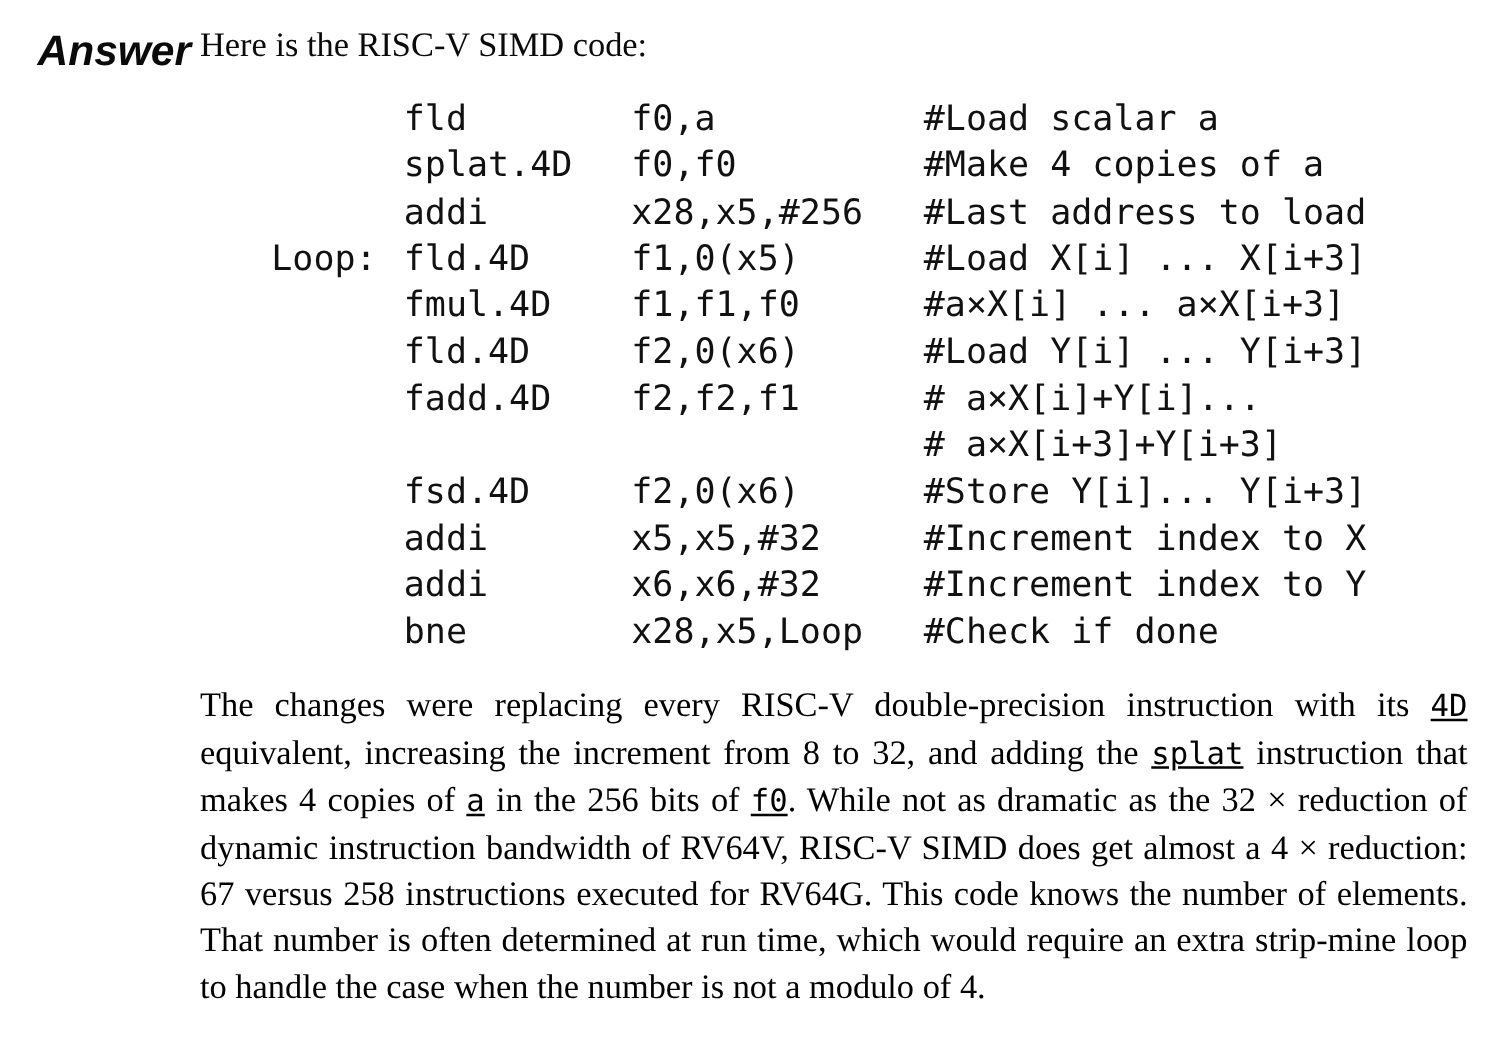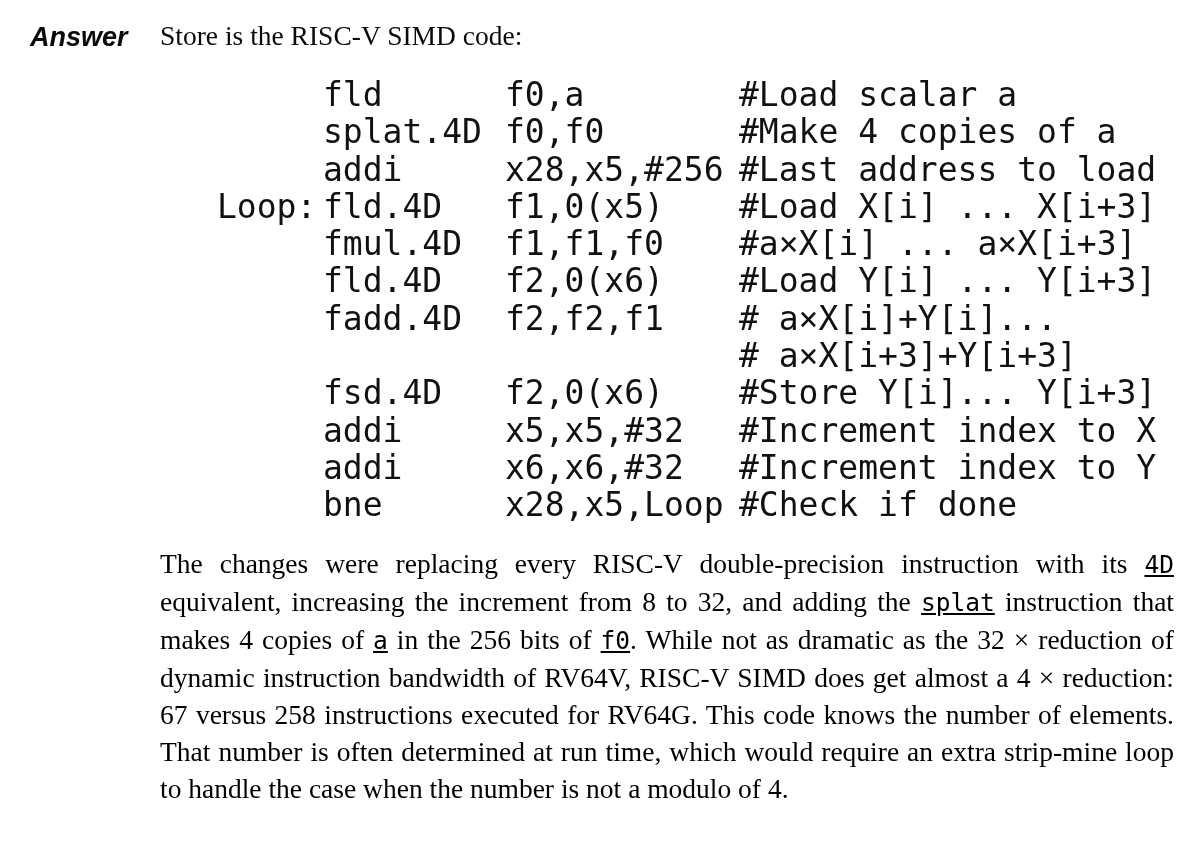--- a/index.html
+++ b/index.html
@@ -14,38 +14,38 @@
   }
   .page { position: absolute; inset: 0; background: #ffffff; }
 
   .answer-label {
     position: absolute;
     left: 30px;
     top: 22px;
     font-family: "Liberation Sans", sans-serif;
     font-weight: bold;
     font-style: italic;
-    font-size: 27px;
+    font-size: 34px;
     letter-spacing: 0px;
   }
   .intro {
     position: absolute;
     left: 160px;
     top: 20px;
     font-size: 27.5px;
   }
 
   .code-grid {
     position: absolute;
     left: 217px;
     top: 76px;
     display: grid;
     grid-template-columns: 106px 182px 234px auto;
     font-family: "DejaVu Sans Mono", monospace;
-    font-size: 33px;
+    font-size: 28px;
     line-height: 37.3px;
     white-space: pre;
     color: #111111;
   }
   .code-cell { white-space: pre; }
   .u {
     text-decoration-thickness: 2px;
     text-underline-offset: 5px;
     text-decoration-color: #333333;
   }
@@ -64,18 +64,18 @@
     font-family: "DejaVu Sans Mono", monospace;
     font-size: 24.5px;
     text-decoration: underline;
   }
 </style>
 </head>
 <body>
 
 <div class="page">
   <span class="answer-label">Answer</span>
-  <span class="intro">Store is the RISC-V SIMD code:</span>
+  <span class="intro">Here is the RISC-V SIMD code:</span>
 
   <div class="code-grid" id="code-grid"><div class="code-cell"></div><div class="code-cell"><span>fld</span></div><div class="code-cell"><span>f0,a</span></div><div class="code-cell"><span>#Load scalar a</span></div><div class="code-cell"></div><div class="code-cell"><span class="u">splat.4D</span></div><div class="code-cell"><span class="u">f0,f0</span></div><div class="code-cell"><span class="u">#Make 4 copies of a</span></div><div class="code-cell"></div><div class="code-cell"><span>addi</span></div><div class="code-cell"><span>x28,x5,</span><span class="u">#256</span></div><div class="code-cell"><span>#Last address to load</span></div><div class="code-cell"><span>Loop:</span></div><div class="code-cell"><span class="u">fld.4D</span></div><div class="code-cell"><span>f1,0(x5)</span></div><div class="code-cell"><span>#Load X[i] </span><span class="u">... X[i+3]</span></div><div class="code-cell"></div><div class="code-cell"><span class="u">fmul.4D</span></div><div class="code-cell"><span>f1,f1,f0</span></div><div class="code-cell"><span>#a×X[i] </span><span class="u">... a×X[i+3]</span></div><div class="code-cell"></div><div class="code-cell"><span class="u">fld.4D</span></div><div class="code-cell"><span>f2,0(x6)</span></div><div class="code-cell"><span>#Load Y[i] </span><span class="u">... Y[i+3]</span></div><div class="code-cell"></div><div class="code-cell"><span class="u">fadd.4D</span></div><div class="code-cell"><span>f2,f2,f1</span></div><div class="code-cell"><span># a×X[i]+Y[i]</span><span class="u">...</span></div><div class="code-cell"></div><div class="code-cell"></div><div class="code-cell"></div><div class="code-cell"><span class="u"># a×X[i+3]+Y[i+3]</span></div><div class="code-cell"></div><div class="code-cell"><span class="u">fsd.4D</span></div><div class="code-cell"><span>f2,0(x6)</span></div><div class="code-cell"><span>#Store Y[i]</span><span class="u">... Y[i+3]</span></div><div class="code-cell"></div><div class="code-cell"><span>addi</span></div><div class="code-cell"><span>x5,x5,#32</span></div><div class="code-cell"><span>#Increment index to X</span></div><div class="code-cell"></div><div class="code-cell"><span>addi</span></div><div class="code-cell"><span>x6,x6,#32</span></div><div class="code-cell"><span>#Increment index to Y</span></div><div class="code-cell"></div><div class="code-cell"><span>bne</span></div><div class="code-cell"><span>x28,x5,Loop</span></div><div class="code-cell"><span>#Check if done</span></div></div>
 
   <p class="para" id="para"><span>The changes were replacing every RISC-V double-precision instruction with its </span><span class="mono">4D</span><span> equivalent, increasing the increment from 8 to 32, and adding the </span><span class="mono">splat</span><span> instruction that makes 4 copies of </span><span class="mono">a</span><span> in the 256 bits of </span><span class="mono">f0</span><span>. While not as dramatic as the 32 × reduction of dynamic instruction bandwidth of RV64V, RISC-V SIMD does get almost a 4 × reduction: 67 versus 258 instructions executed for RV64G. This code knows the number of elements. That number is often determined at run time, which would require an extra strip-mine loop to handle the case when the number is not a modulo of 4.</span></p>
 </div>
 
 </body></html>

